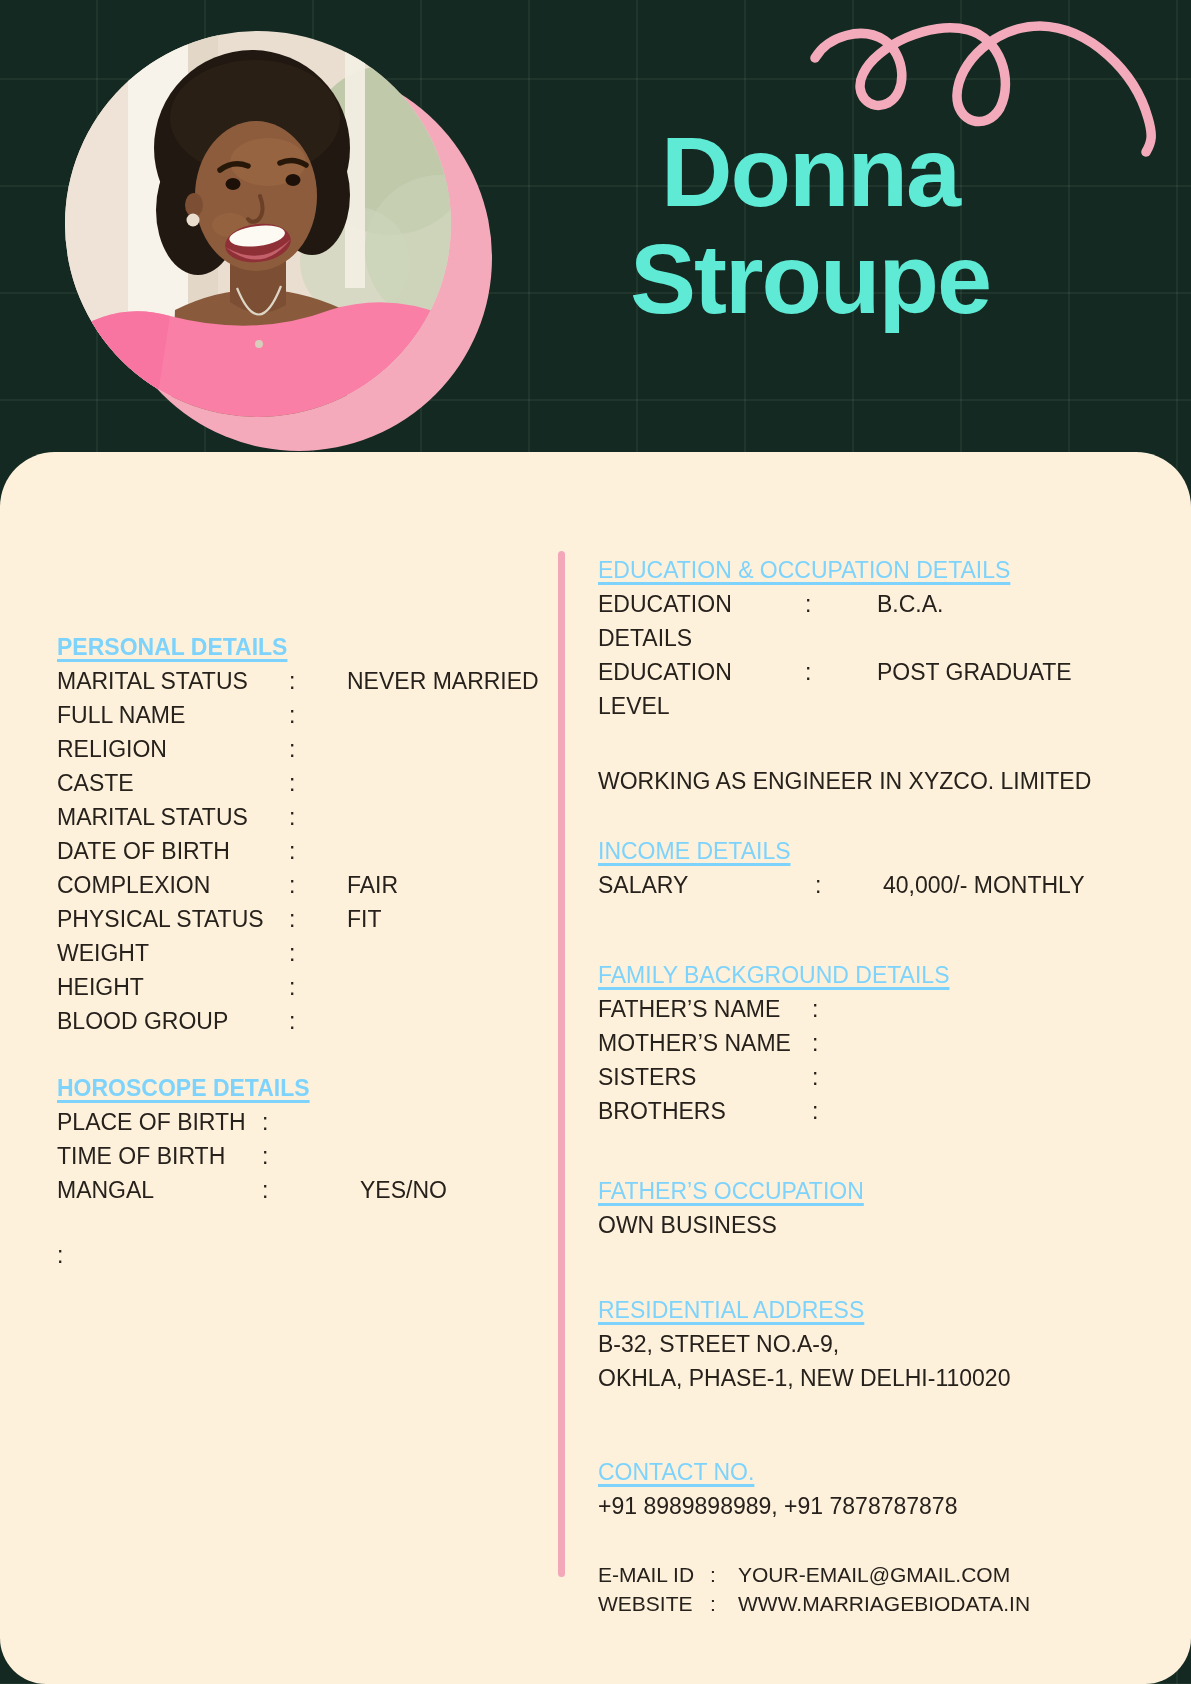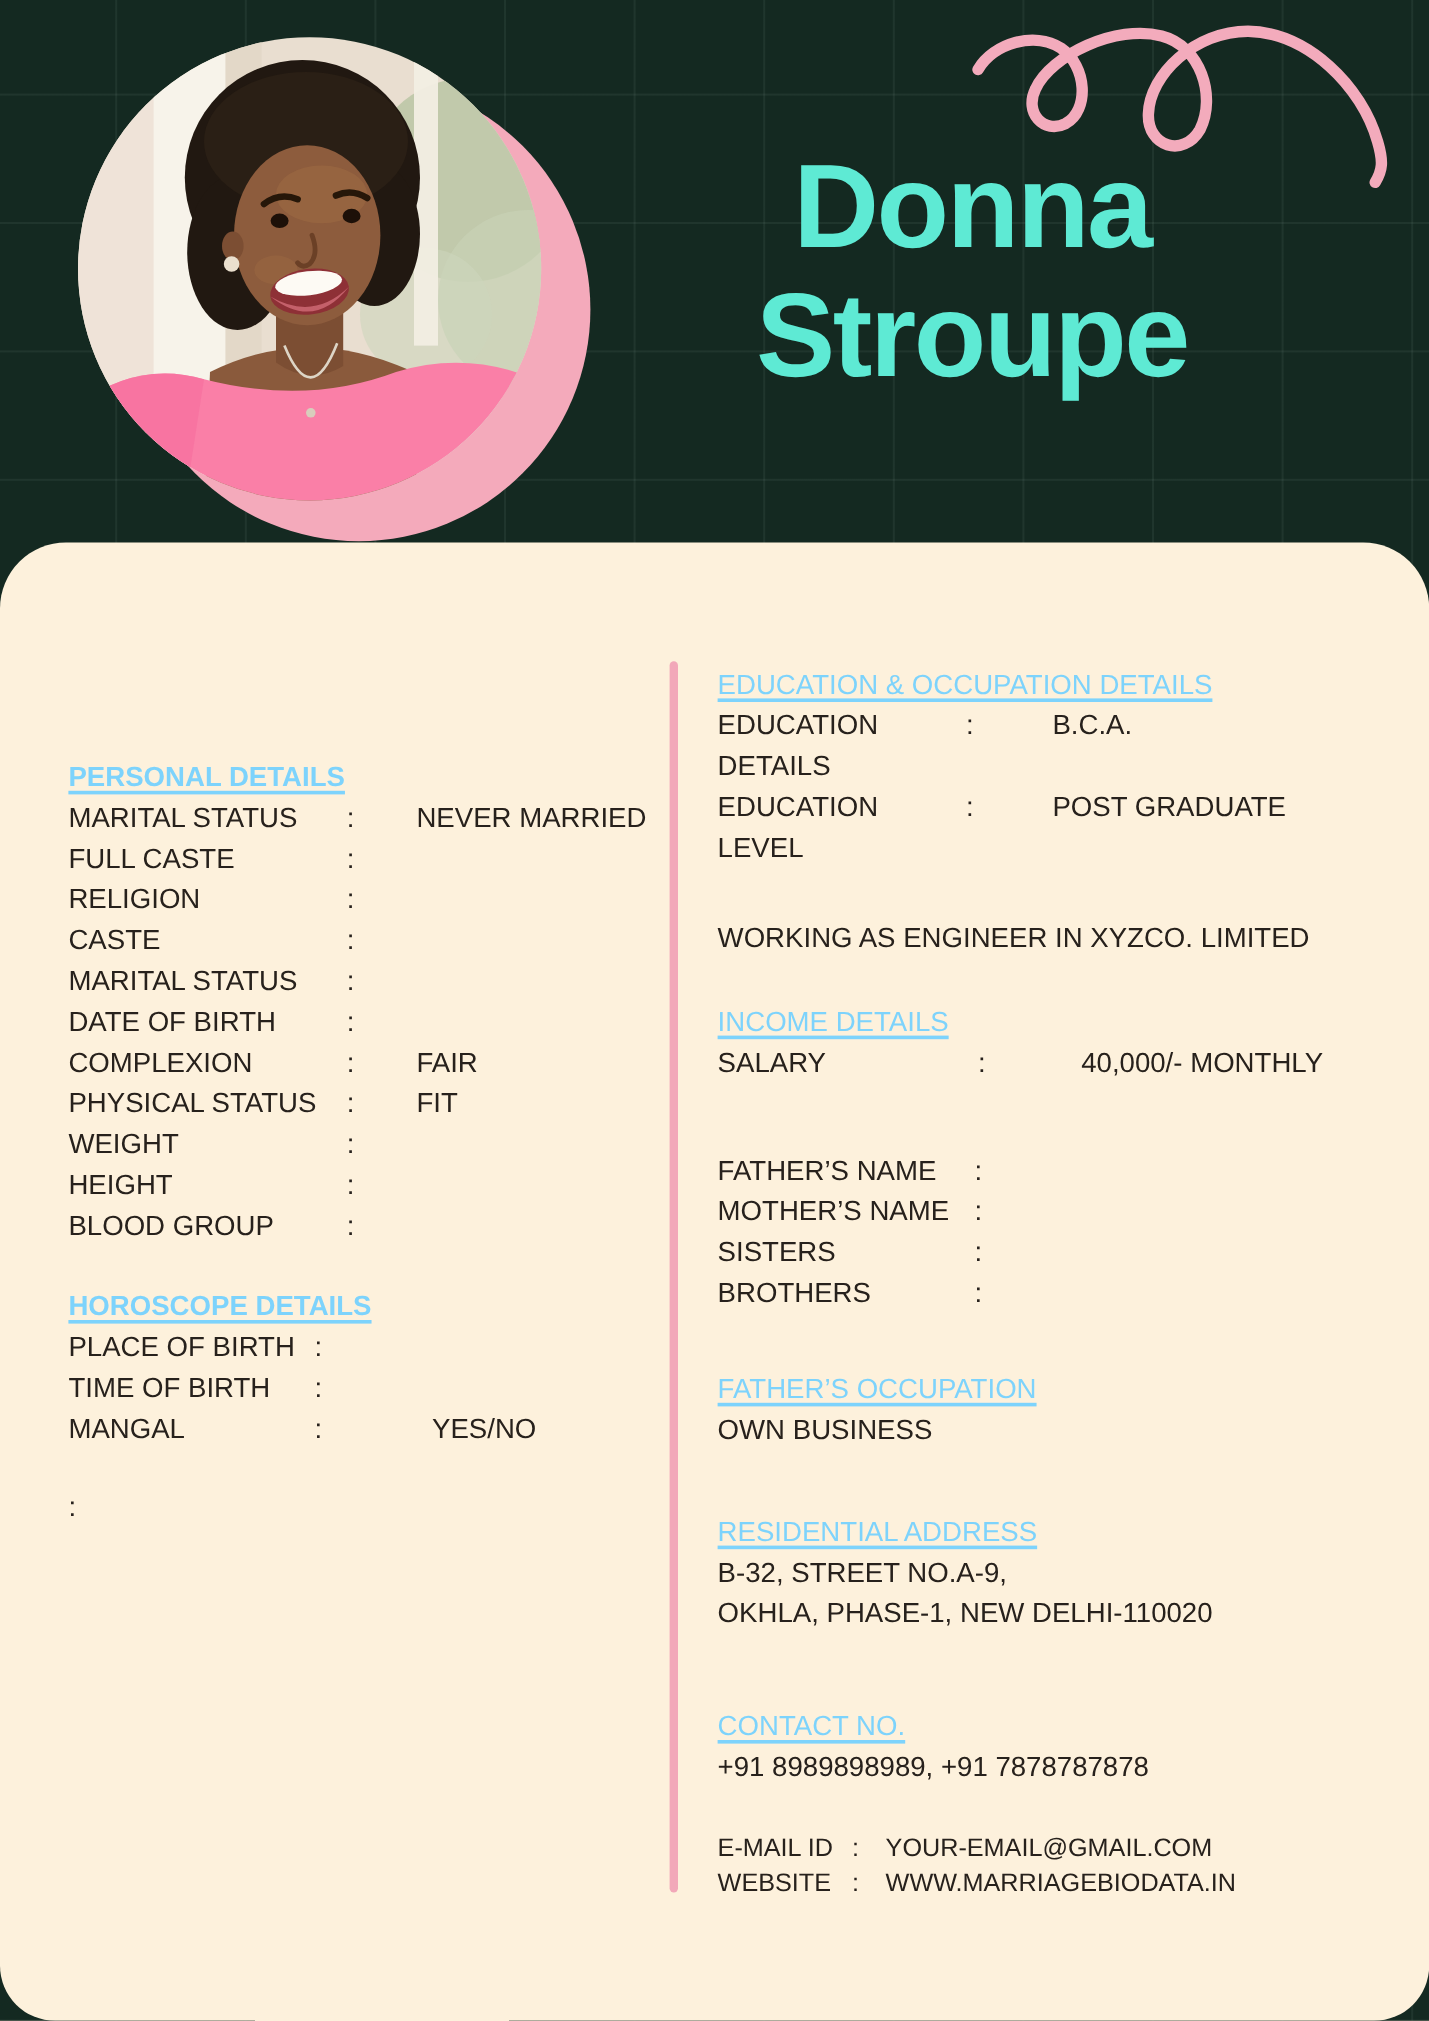--- a/index.html
+++ b/index.html
@@ -144,21 +144,21 @@
 
   <div>
     <div class="h bold">PERSONAL DETAILS</div>
 
     <div class="row">
       <span class="lbl lbl-p">MARITAL STATUS</span>
       <span class="colon">:</span>
       <span class="val">NEVER MARRIED</span>
     </div>
     <div class="row">
-      <span class="lbl lbl-p">FULL CASTE</span>
+      <span class="lbl lbl-p">FULL NAME</span>
       <span class="colon">:</span>
       <span class="val"></span>
     </div>
     <div class="row">
       <span class="lbl lbl-p">RELIGION</span>
       <span class="colon">:</span>
       <span class="val"></span>
     </div>
     <div class="row">
       <span class="lbl lbl-p">CASTE</span>
@@ -247,25 +247,26 @@
 
   <div class="sec-occupation">
     <div class="txt">WORKING AS ENGINEER IN XYZCO. LIMITED</div>
   </div>
 
   <div class="sec-income">
     <div class="h">INCOME DETAILS</div>
     <div class="row">
       <span class="lbl lbl-sal">SALARY</span>
       <span class="colon">:</span>
-      <span class="val" style="margin-left:66px">40,000/- MONTHLY</span>
+      <span class="val" style="margin-left:48px">40,000/- MONTHLY</span>
     </div>
   </div>
 
   <div class="sec-family">
+    <div class="h">FAMILY BACKGROUND DETAILS</div>
     <div class="row">
       <span class="lbl lbl-fam">FATHER’S NAME</span>
       <span class="colon">:</span>
       <span class="val"></span>
     </div>
     <div class="row">
       <span class="lbl lbl-fam">MOTHER’S NAME</span>
       <span class="colon">:</span>
       <span class="val"></span>
     </div>

